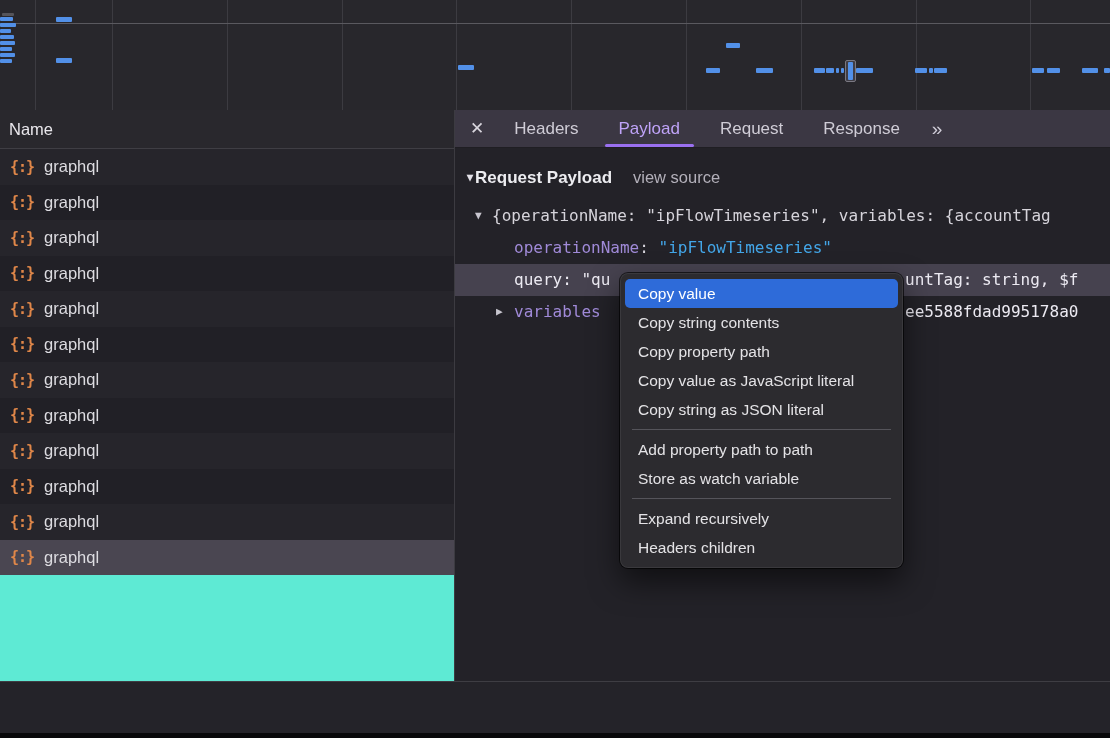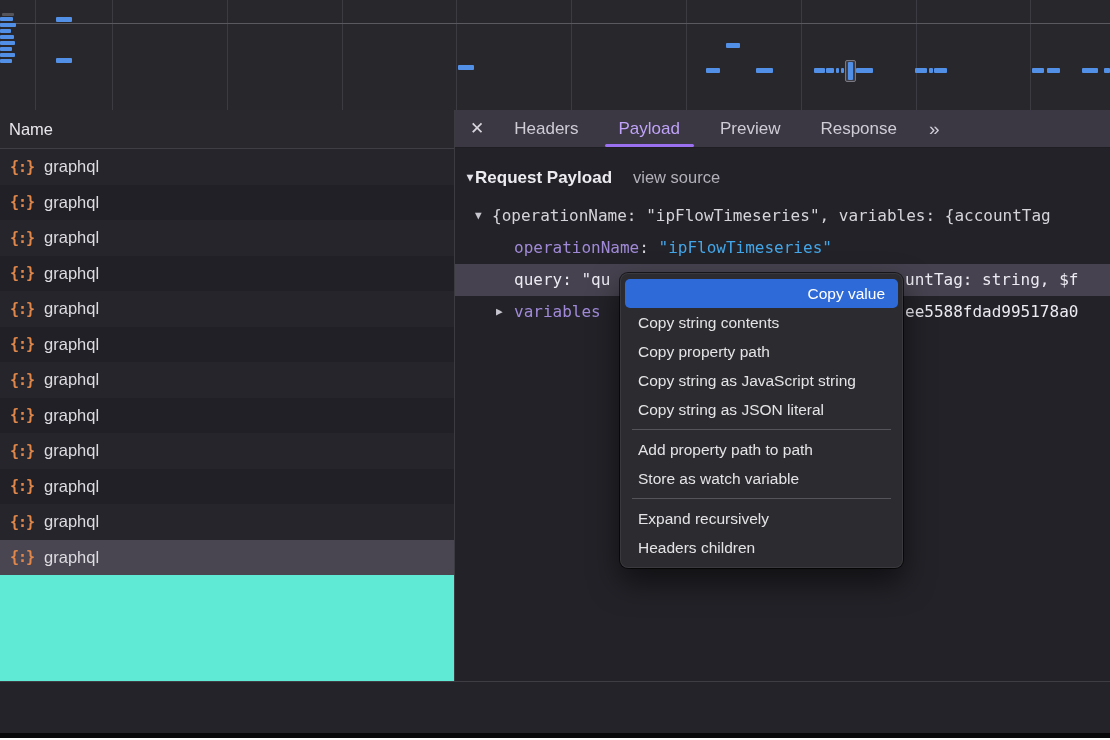--- a/index.html
+++ b/index.html
@@ -56,21 +56,21 @@
   .seg.string{color:var(--string-blue,#43a6e8);}
   .seg.plain{color:#d6d4db;}
   .seg.sel{color:#eceaf2;}
   .right-text{position:absolute;left:450px;top:0;color:#eceaf2;}
 
   
   .context-menu{position:absolute;left:620px;top:273px;width:283px;box-sizing:border-box;
     background:#2c2b2f;border-radius:8px;padding:6px 0;z-index:10;font-size:15.5px;
     box-shadow:0 0 0 1px rgba(0,0,0,.65),0 14px 30px rgba(0,0,0,.55),inset 0 0 0 1px rgba(255,255,255,.07);}
   .menu-item{height:29px;line-height:29px;margin:0 5px;padding:0 13px;color:#e4e3e6;border-radius:5px;white-space:nowrap;}
-  .menu-item.highlighted{background:var(--menu-highlight-blue,#2e6bd9);color:#fff;text-align:right;}
+  .menu-item.highlighted{background:var(--menu-highlight-blue,#2e6bd9);color:#fff;}
   .menu-sep{height:1px;background:#55545a;margin:5px 12px;}
 
   
   .footer{position:absolute;left:0;right:0;top:681px;height:52px;background:#242329;border-top:1px solid #3e3d43;box-sizing:border-box;}
   .bottom-black{position:absolute;left:0;right:0;top:733px;height:5px;background:#070709;}
   .bottom-white{position:absolute;left:0;right:0;top:738px;height:2px;background:#fdfdfd;}
 </style>
 </head>
 <body>
 
@@ -163,21 +163,21 @@
         <span>graphql</span>
       </div>
     </div>
   <div class="v-divider"></div>
 
   <div class="tab-bar">
     <span class="close-btn">✕</span>
     <span style="display:flex;text-align:right;">
         <span class="tab">Headers</span>
         <span class="tab active">Payload</span>
-        <span class="tab">Preview</span>
+        <span class="tab">Request</span>
         <span class="tab">Response</span>
       </span>
     <span class="tab-overflow">»</span>
   </div>
 
   <div class="payload">
     <div class="section-header">
       <span class="tri">▾</span><span>Request Payload</span><span class="view-source">view source</span>
     </div>
     <div class="tree">
@@ -185,21 +185,21 @@
         <div class="tree-row ind1"><span class="seg key">operationName</span><span class="seg plain">: </span><span class="seg string">"ipFlowTimeseries"</span></div>
         <div class="tree-row ind1 selected"><span class="seg sel">query: "qu</span><span class="right-text">untTag: string, $f</span></div>
         <div class="tree-row ind1"><span class="arrow">▶</span><span class="seg key">variables</span><span class="right-text">ee5588fdad995178a0</span></div>
       </div>
   </div>
 
   <div class="context-menu">
       <div class="menu-item highlighted">Copy value</div>
       <div class="menu-item">Copy string contents</div>
       <div class="menu-item">Copy property path</div>
-      <div class="menu-item">Copy string as JavaScript string</div>
+      <div class="menu-item">Copy value as JavaScript literal</div>
       <div class="menu-item">Copy string as JSON literal</div>
       <div class="menu-sep"></div>
       <div class="menu-item">Add property path to path</div>
       <div class="menu-item">Store as watch variable</div>
       <div class="menu-sep"></div>
       <div class="menu-item">Expand recursively</div>
       <div class="menu-item">Headers children</div>
     </div>
 
   <div class="footer"></div>

